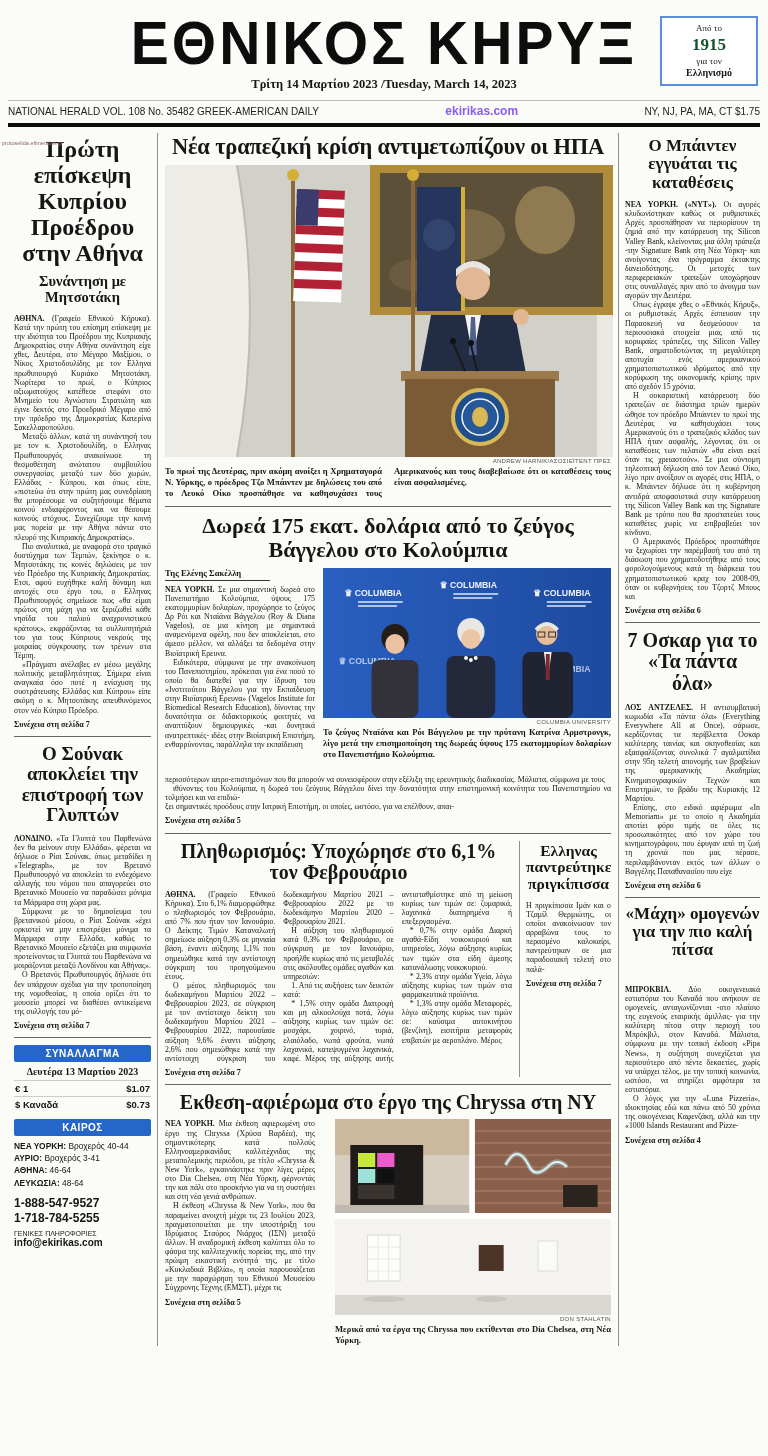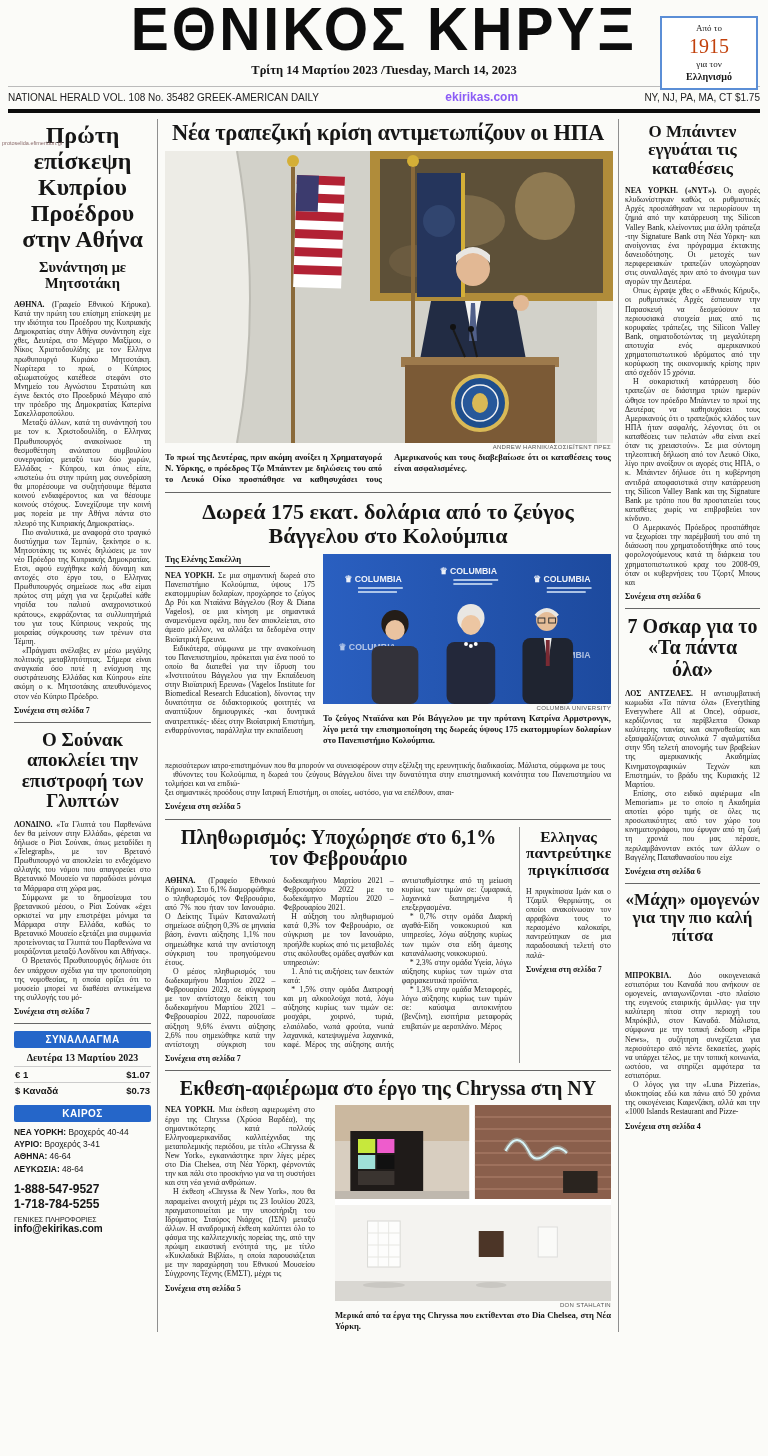--- a/index.html
+++ b/index.html
@@ -1,26 +1,26 @@
 <!DOCTYPE html>
 <html lang="el"><head>
 <meta charset="utf-8">
 <style>
   html,body{margin:0;padding:0;background:#9a9a9a;}
   .page{position:relative;width:768px;height:1456px;margin:0 auto;background:#fbfbf8;
         font-family:"Liberation Serif",serif;color:#161616;overflow:hidden;}
   
-  .mast{position:relative;text-align:center;}
+  .mast{position:relative;padding-top:14px;text-align:center;}
   .mast-title{font-family:"Liberation Sans",sans-serif;font-weight:bold;font-size:57px;
               letter-spacing:3px;line-height:1;transform:scaleY(1.08);color:#0d0d0d;}
   .mast-date{font-weight:bold;font-size:12.5px;margin-top:6px;}
   .since{position:absolute;top:16px;right:10px;width:86px;border:2px solid #5b8ed6;
          padding:5px 4px;text-align:center;line-height:1.25;background:#fff;}
   .since .s1{font-size:9px;}
-  .since .sy{font-size:20px;font-weight:normal;color:#c2410c;}
+  .since .sy{font-size:17px;font-weight:bold;color:#14532d;}
   .since .s3{font-size:10px;font-weight:bold;}
   .corner-note{position:absolute;left:2px;top:140px;font-family:"Liberation Sans",sans-serif;
                font-size:5.5px;color:#8a6a6a;}
   .infobar{display:flex;align-items:center;justify-content:space-between;
            border-top:1px solid #bbb;margin:8px 8px 0;padding:3px 0;}
   .info-l,.info-r{font-family:"Liberation Sans",sans-serif;font-size:10px;color:#222;}
   .info-c{font-family:"Liberation Sans",sans-serif;font-weight:bold;font-size:12px;color:#8b5cf6;}
   .blackrule{height:4px;background:#0d0d0d;margin:2px 8px 0;}
   
   .cols{display:grid;grid-template-columns:143px 462px 141px;padding:6px 14px 0;}

